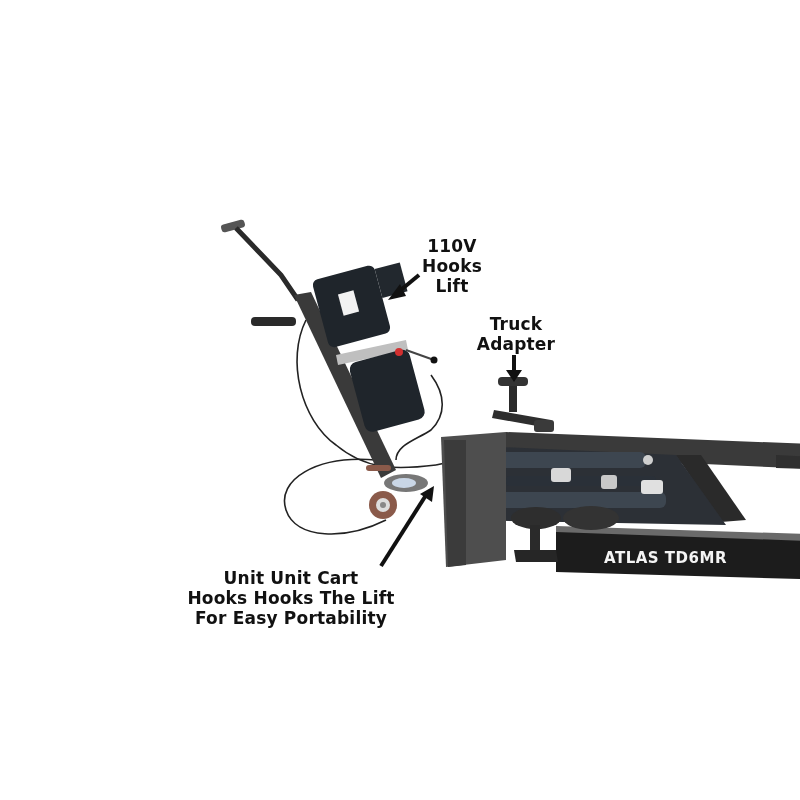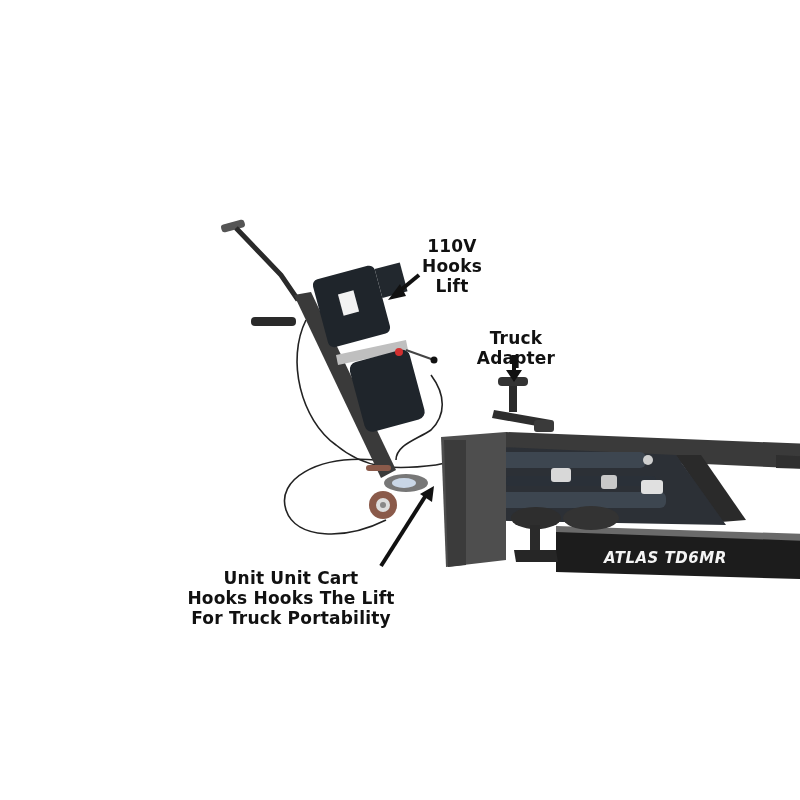--- a/index.html
+++ b/index.html
@@ -1,20 +1,20 @@
 <!DOCTYPE html>
 <html><head>
   <meta charset="utf-8">
   <style>
     html, body { margin: 0; padding: 0; background: #ffffff; }
     body { width: 800px; height: 800px; position: relative; overflow: hidden; font-family: "DejaVu Sans", sans-serif; }
     .stage { position: absolute; left: 0; top: 0; width: 800px; height: 764px; margin-left: 36px; }
     .label { position: absolute; color: #111; font-weight: bold; text-align: center; line-height: 20px; font-size: 17px; letter-spacing: 0.2px; }
     .label span { display: block; }
-    .brand { position: absolute; color: #f4f4f4; font-weight: bold; font-style: italic; font-size: 15px; letter-spacing: 0.5px; }
+    .brand { position: absolute; color: #f4f4f4; font-weight: bold; font-size: 15px; letter-spacing: 0.5px; }
   </style>
 </head>
 <body>
 
 <div class="stage">
   <svg width="800" height="800" viewBox="0 0 800 800">
 
     <g fill="none" stroke="#222" stroke-width="1.6">
       <path d="M270 320 C 250 360, 265 420, 300 445 C 330 470, 360 470, 400 465"></path>
       <path d="M340 460 C 280 455, 240 480, 250 510 C 260 540, 310 540, 350 520"></path>
@@ -99,25 +99,25 @@
       <polygon points="384,494 398,486 396,502" stroke="none"></polygon>
     </g>
   </svg>
 
   <div class="label" style="left:376px; top:236px; width:80px;">
     <span>110V</span>
     <span>Hooks</span>
     <span>Lift</span>
   </div>
 
-  <div class="label" style="left:430px; top:328px; width:100px;">
+  <div class="label" style="left:430px; top:314px; width:100px;">
     <span>Truck</span>
     <span>Adapter</span>
   </div>
 
   <div class="label" style="left:150px; top:568px; width:210px;">
     <span>Unit Unit Cart</span>
     <span>Hooks Hooks The Lift</span>
-    <span>For Truck Portability</span>
+    <span>For Easy Portability</span>
   </div>
 
   <div class="brand" style="left:568px; top:549px;">ATLAS TD6MR</div>
 </div>
 
 </body></html>

